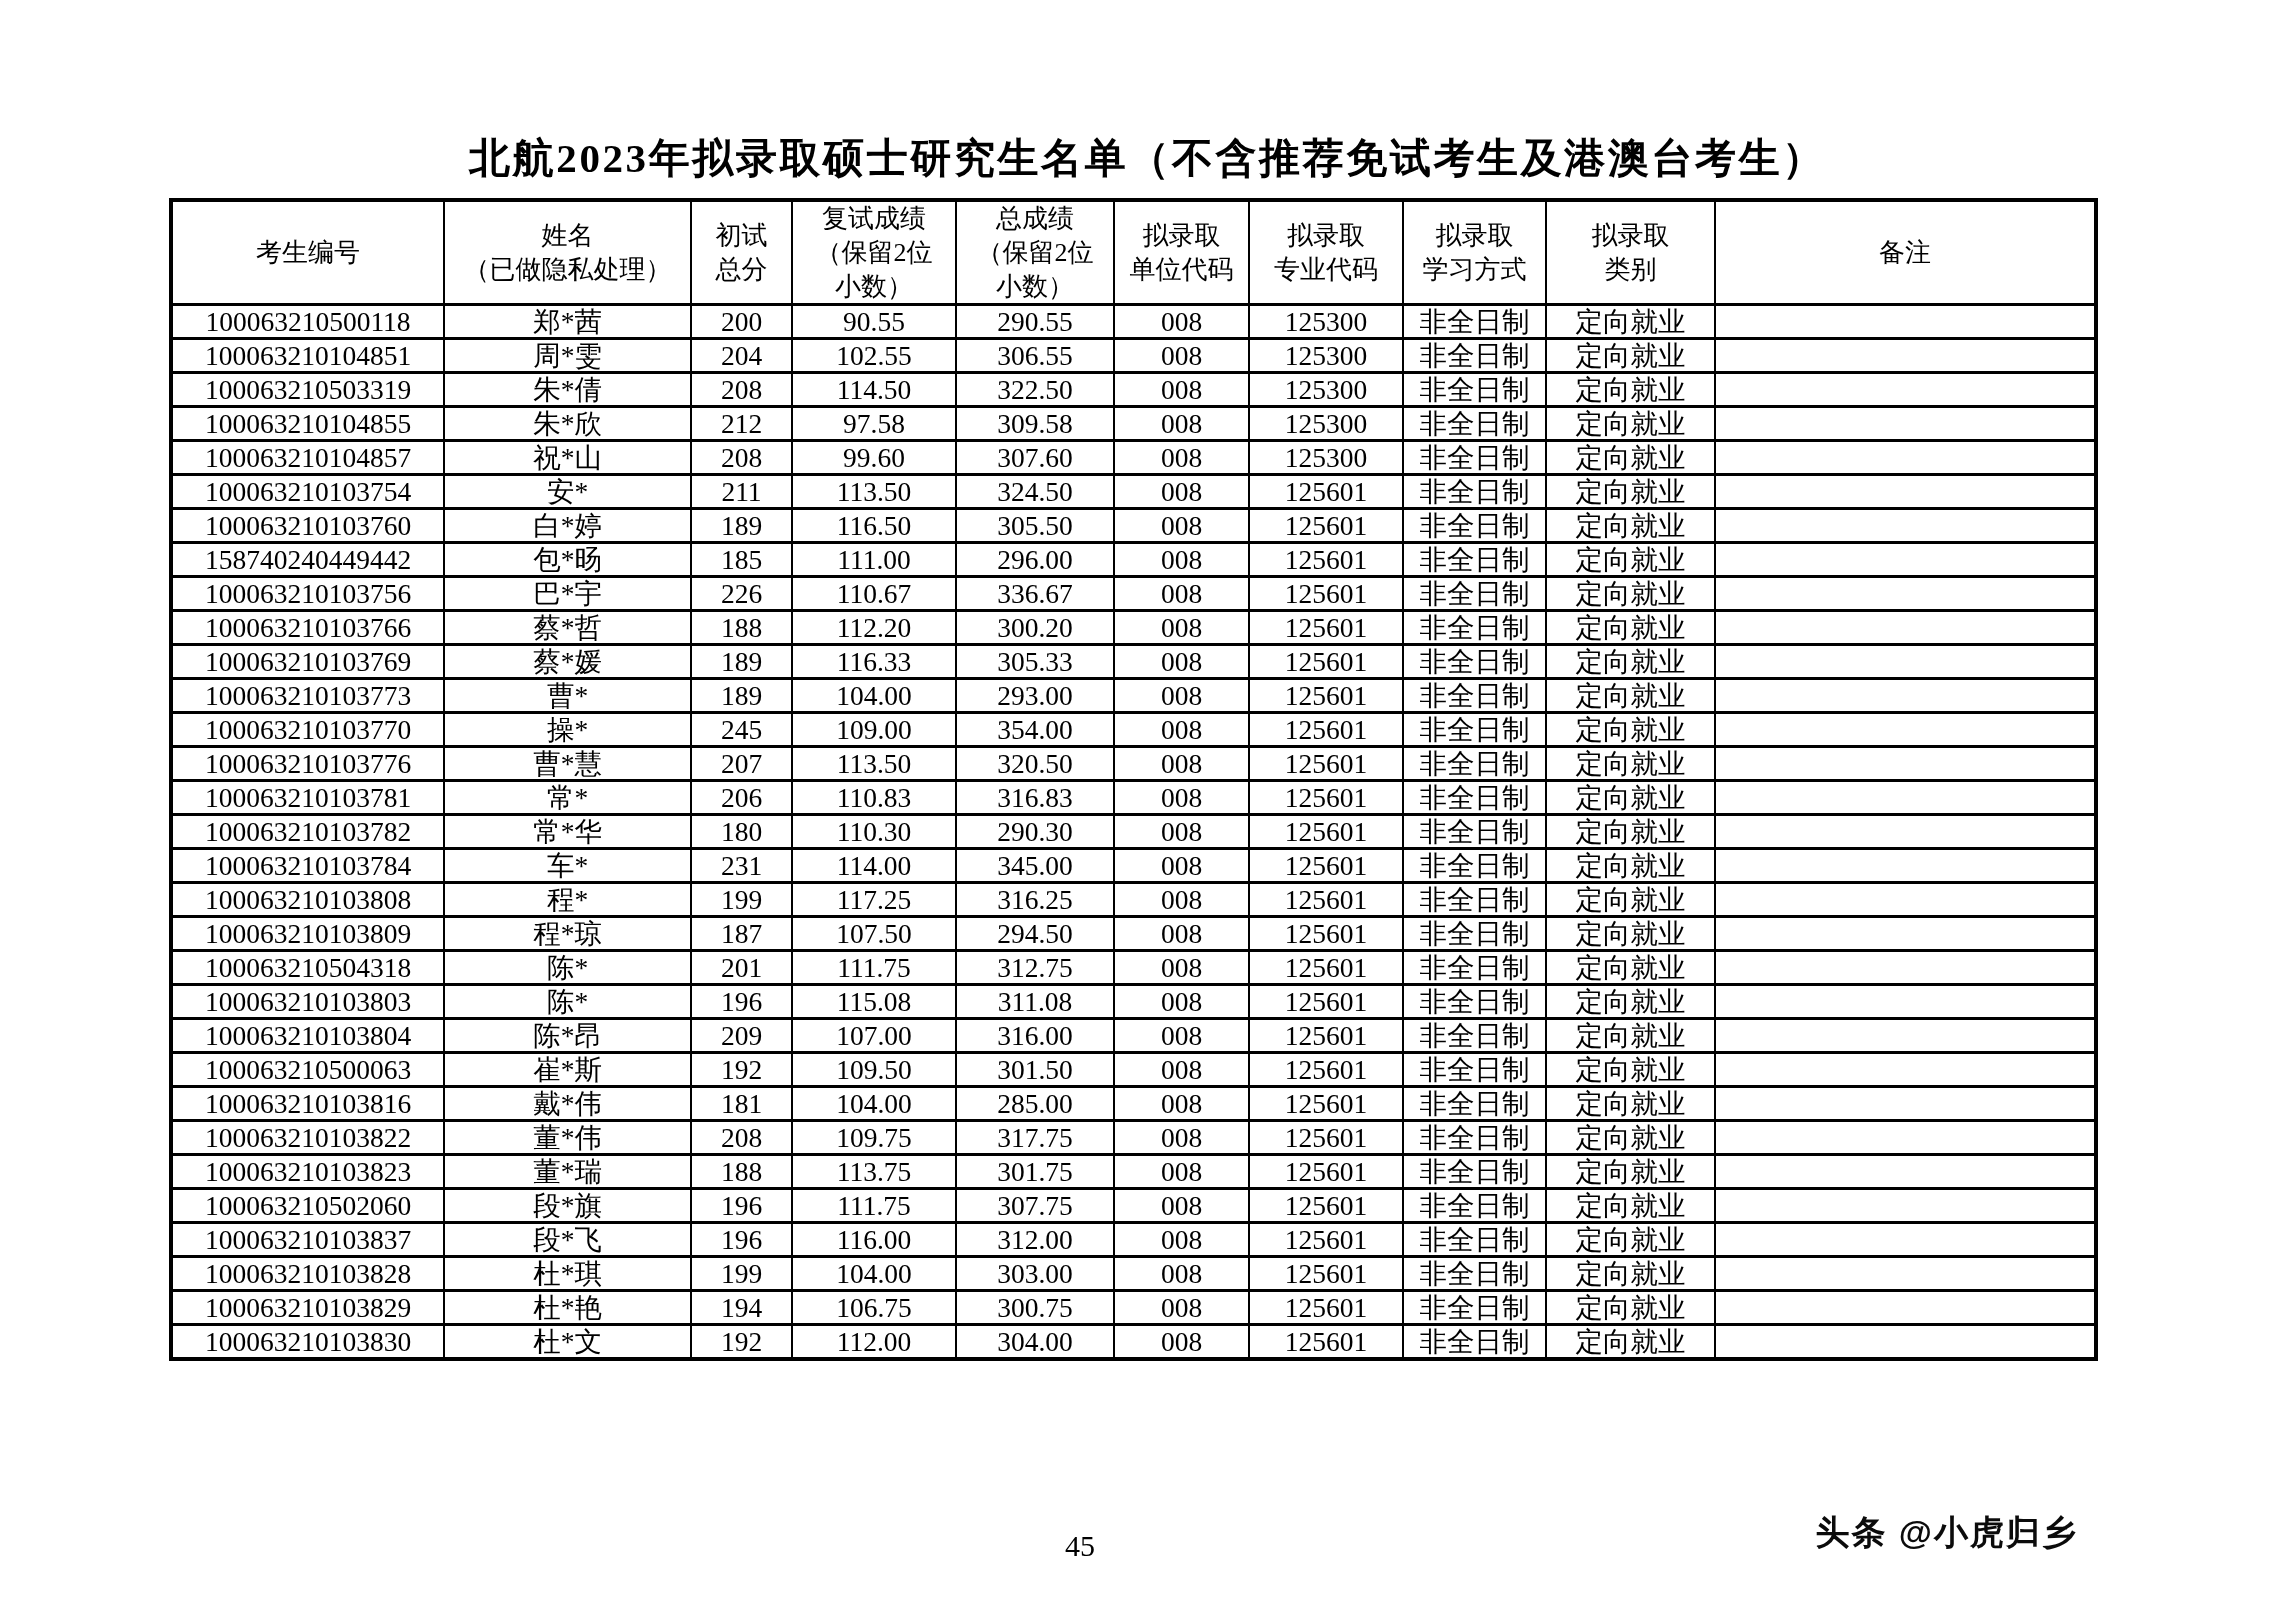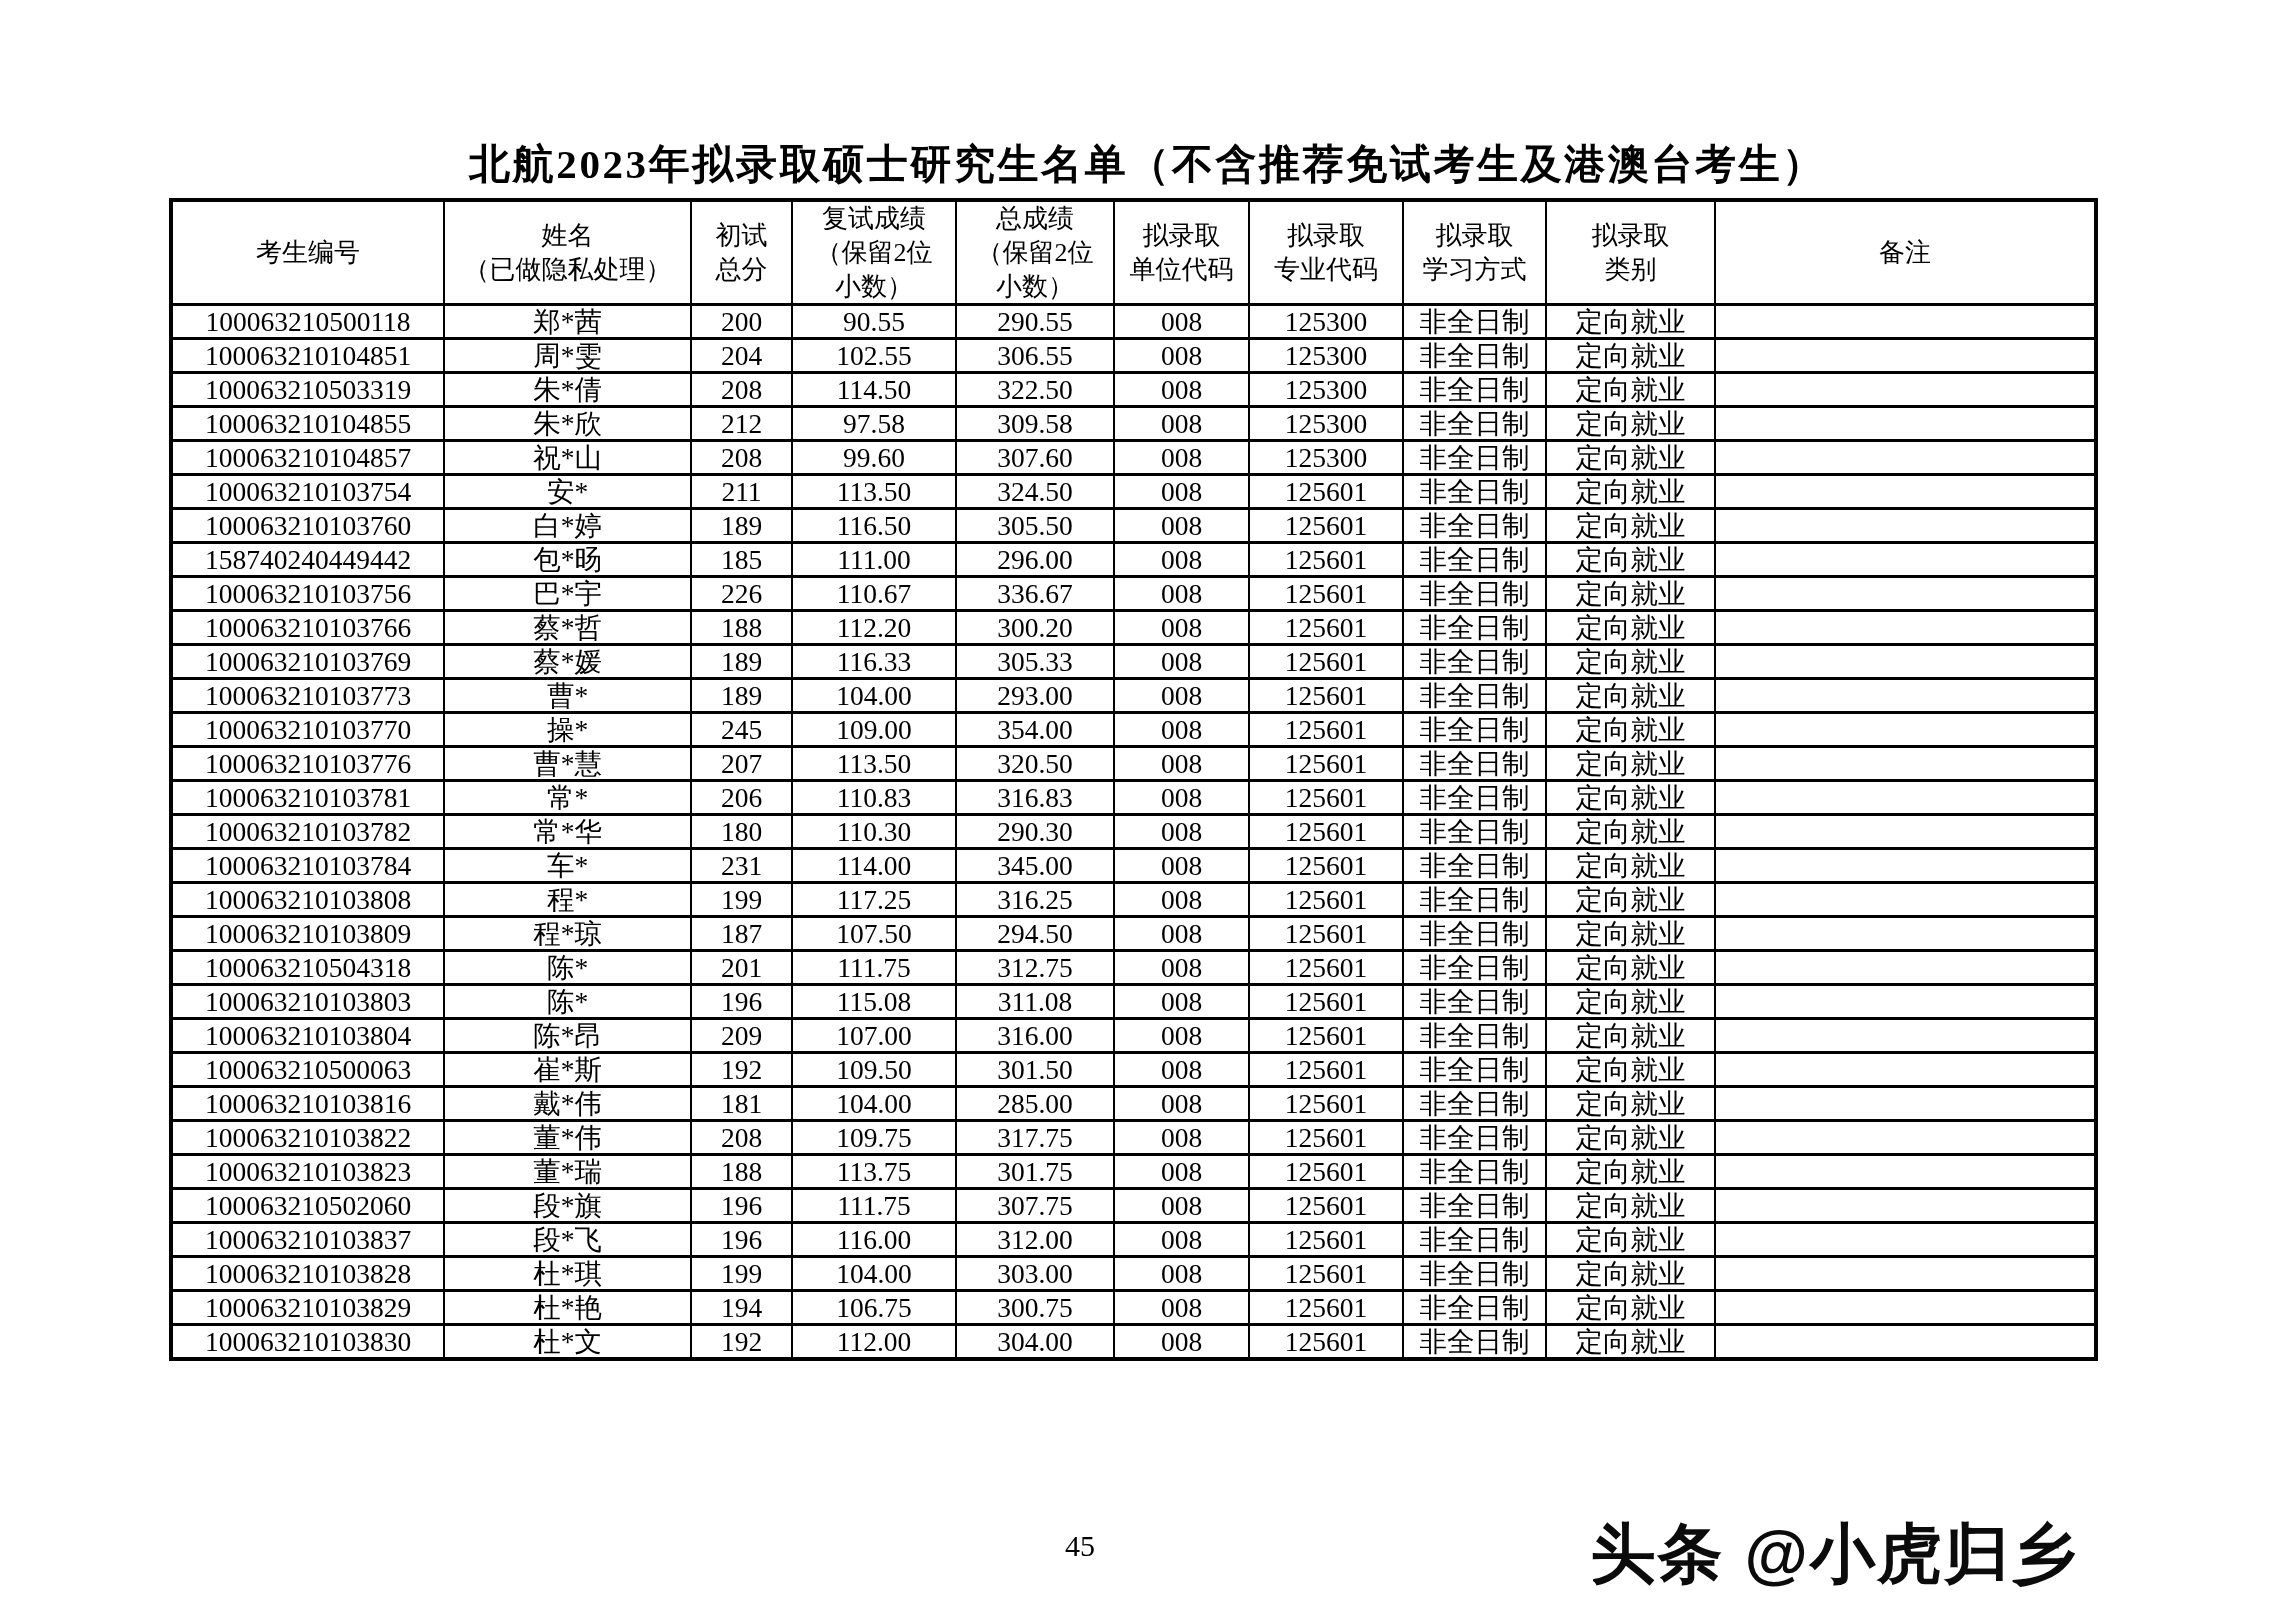--- a/index.html
+++ b/index.html
@@ -18,21 +18,20 @@
   .page-title {
     position: absolute;
     top: 131px;
     left: 0;
     width: 100%;
     text-align: center;
     font-size: 41px;
     font-weight: bold;
     letter-spacing: 2.6px;
     white-space: nowrap;
-    margin-top: 6px;
   }
   table.roster {
     position: absolute;
     left: 169px;
     top: 198px;
     width: 1925px;
     table-layout: fixed;
     border-collapse: collapse;
     border: 4.6px solid #000;
   }
@@ -75,21 +74,21 @@
     top: 1529px;
     left: 1065px;
     width: 131px;
     text-align: left;
     font-size: 30px;
   }
   .watermark {
     position: absolute;
     top: 1510px;
     right: 217px;
-    font-size: 65px;
+    font-size: 34px;
     font-weight: bold;
     font-family: "Liberation Sans", "DejaVu Sans", sans-serif;
     color: #0b0b0b;
     letter-spacing: 2px;
     white-space: nowrap;
   }
 </style>
 </head>
 <body>
 

